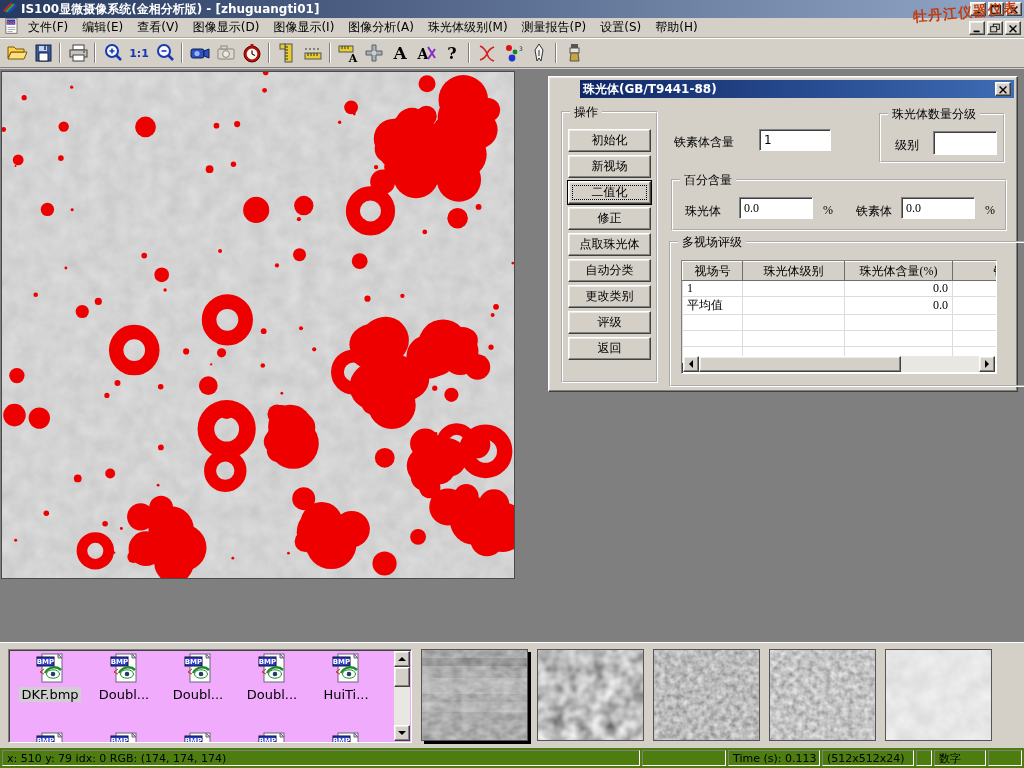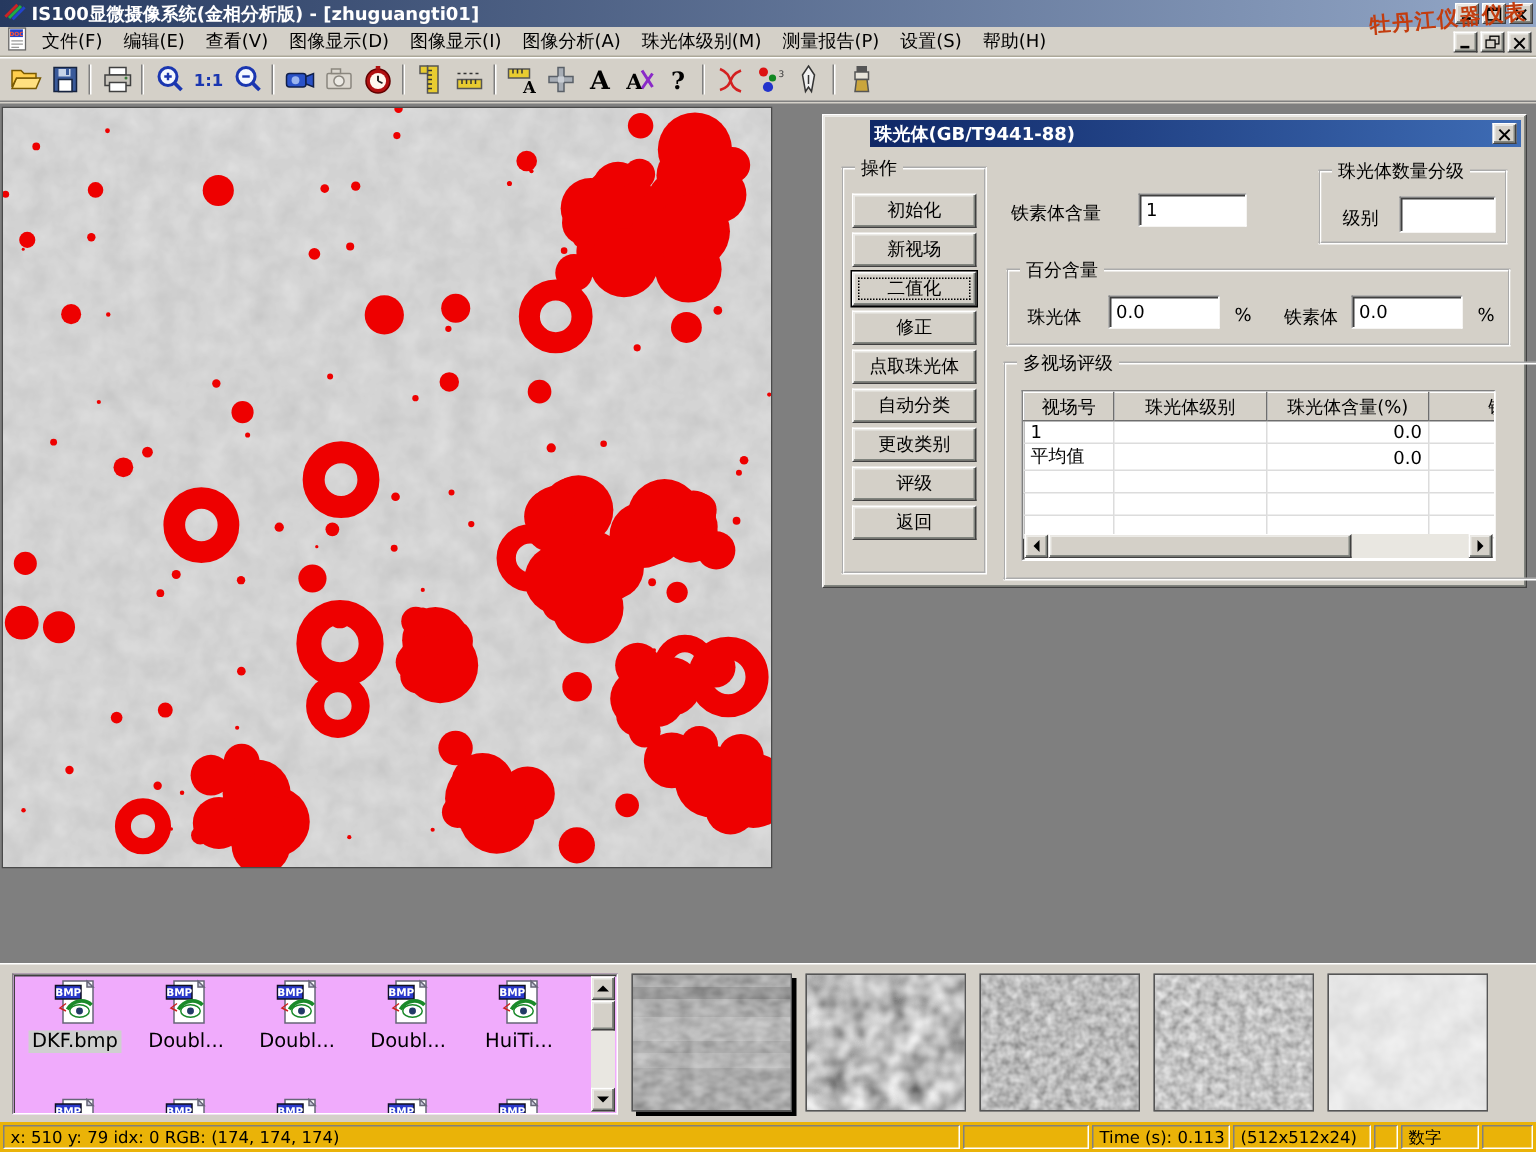--- a/index.html
+++ b/index.html
@@ -23,21 +23,21 @@
 
 
 .workspace{position:absolute;left:0;top:69px;width:1024px;height:573px;background:#7f7f7f;overflow:hidden;}
 .micro{position:absolute;left:1px;top:2px;width:514px;height:508px;border:1px solid #4a4a4a;background:#b2b2b2;}
 .micro svg{display:block;}
 
 
 .dialog{position:absolute;left:548px;top:76px;width:470px;height:316px;background:#d4d0c8;border:1px solid;border-color:#fff #404040 #404040 #fff;box-shadow:inset -1px -1px 0 #80847e,inset 1px 1px 0 #ecebe7;z-index:40;}
 .dlg-title{position:absolute;left:3px;top:3px;right:3px;height:18px;display:flex;align-items:center;color:#fff;font-weight:bold;padding:0 3px;margin-left:28px;}
 .dlg-title span.txt{flex:1;}
-.grp{position:absolute;border:2px groove #ffffff;}
+.grp{position:absolute;border:2px groove #ffffff;font-family:Liberation Serif, serif;}
 .grp-label{position:absolute;top:-9px;left:7px;background:#d4d0c8;padding:0 4px;white-space:nowrap;}
 .ops{left:12px;top:34px;width:97px;height:272px;}
 .ops-col{display:flex;flex-direction:column;gap:3px;margin:16px 5px 0 5px;}
 .pbtn{height:23px;background:#d4d0c8;border:1px solid;border-color:#fff #404040 #404040 #fff;box-shadow:inset -1px -1px 0 #80847e,inset 1px 1px 0 #ecebe7;font-family:inherit;font-size:12px;cursor:default;white-space:nowrap;}
 .pbtn.default{outline:1px solid #000;position:relative;}
 .pbtn.default::after{content:"";position:absolute;left:3px;top:3px;right:3px;bottom:3px;border:1px dotted #000;}
 .lbl{position:absolute;white-space:nowrap;}
 .tb{position:absolute;background:#fff;border:1px solid;border-color:#808080 #fff #fff #808080;box-shadow:inset 1px 1px 0 #404040;padding:2px 4px;font-family:inherit;font-size:12px;}
 .grade{left:330px;top:36px;width:126px;height:50px;}
 .pct{left:122px;top:102px;width:336px;height:52px;}
@@ -66,21 +66,21 @@
 .flabel{font-size:13px;margin-top:1px;padding:0 2px;white-space:nowrap;}
 .fitem.sel .flabel{background:#cfcfcf;}
 .vscroll{position:absolute;right:1px;top:1px;bottom:1px;width:16px;display:flex;flex-direction:column;background:#e9e7e1;}
 .vscroll .strack{flex:1;}
 .thumbs{position:absolute;left:421px;top:6px;display:flex;gap:9px;}
 .thumb{width:107px;height:92px;border:1px solid #555;background:#999;}
 .thumb svg{display:block;}
 .thumb.sel{box-shadow:3px 3px 0 #000;}
 
 
-.statusbar{position:absolute;left:0;top:748px;width:1024px;height:20px;background:#eab308;display:flex;gap:2px;padding:2px 2px 2px 2px;font-size:11px;}
+.statusbar{position:absolute;left:0;top:748px;width:1024px;height:20px;background:#4d7c0f;display:flex;gap:2px;padding:2px 2px 2px 2px;font-size:11px;}
 .spanel{border:1px solid;border-color:#808080 #fff #fff #808080;padding:1px 4px;white-space:nowrap;overflow:hidden;line-height:13px;}
 .spanel.grow{flex:1;}
 </style>
 </head>
 <body>
 
 <div class="app">
 
   <div class="titlebar" id="titlebar" style="background: linear-gradient(90deg, rgb(38, 57, 95), rgb(147, 167, 199));">
     <span id="app-logo"><svg width="16" height="16" viewBox="0 0 20 20" xmlns="http://www.w3.org/2000/svg">

